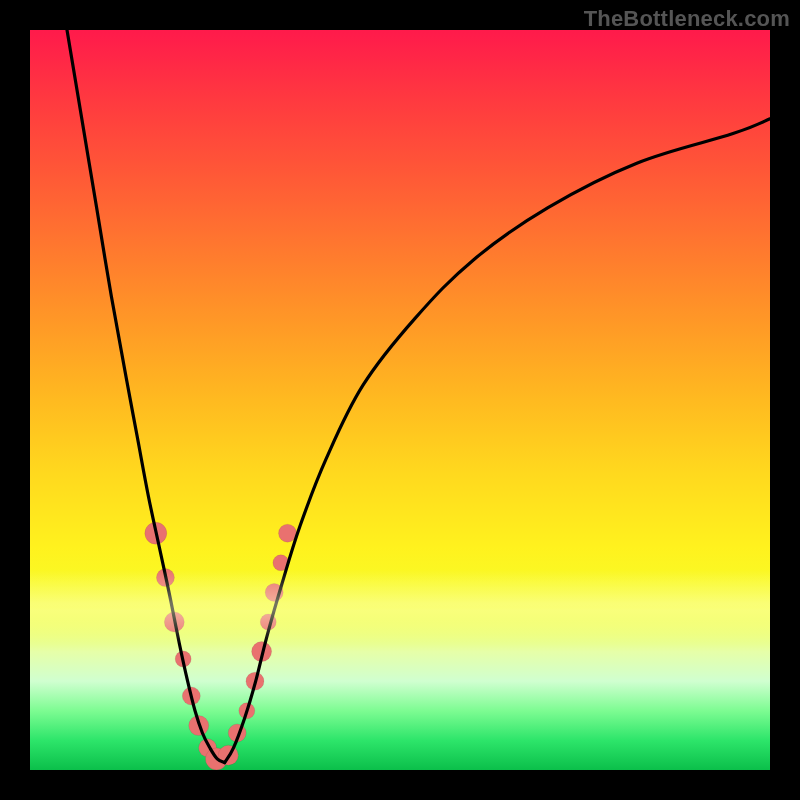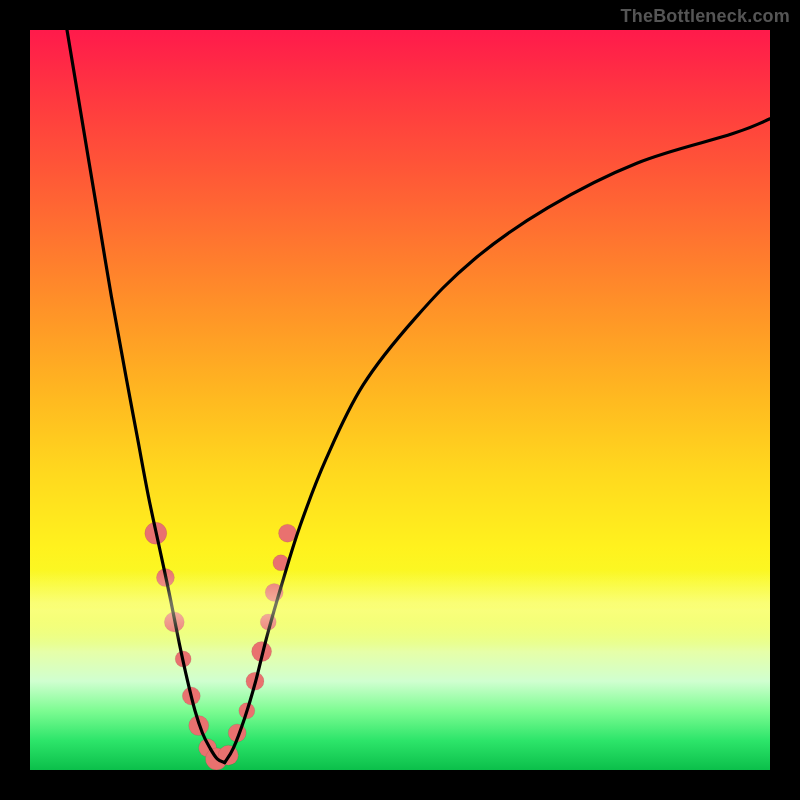--- a/index.html
+++ b/index.html
@@ -52,21 +52,21 @@
       rgba(255,255,210,0.45) 45%,
       rgba(255,255,210,0.45) 55%,
       rgba(255,255,200,0) 100%);
     pointer-events: none;
   }
   .watermark {
     position: absolute;
     top: 6px;
     right: 10px;
     color: #555;
-    font-size: 18px;
+    font-size: 22px;
     font-weight: 600;
     letter-spacing: 0.2px;
     user-select: none;
   }
   svg.curves {
     position: absolute;
     left: 0; top: 0;
     width: 100%;
     height: 100%;
     overflow: visible;

